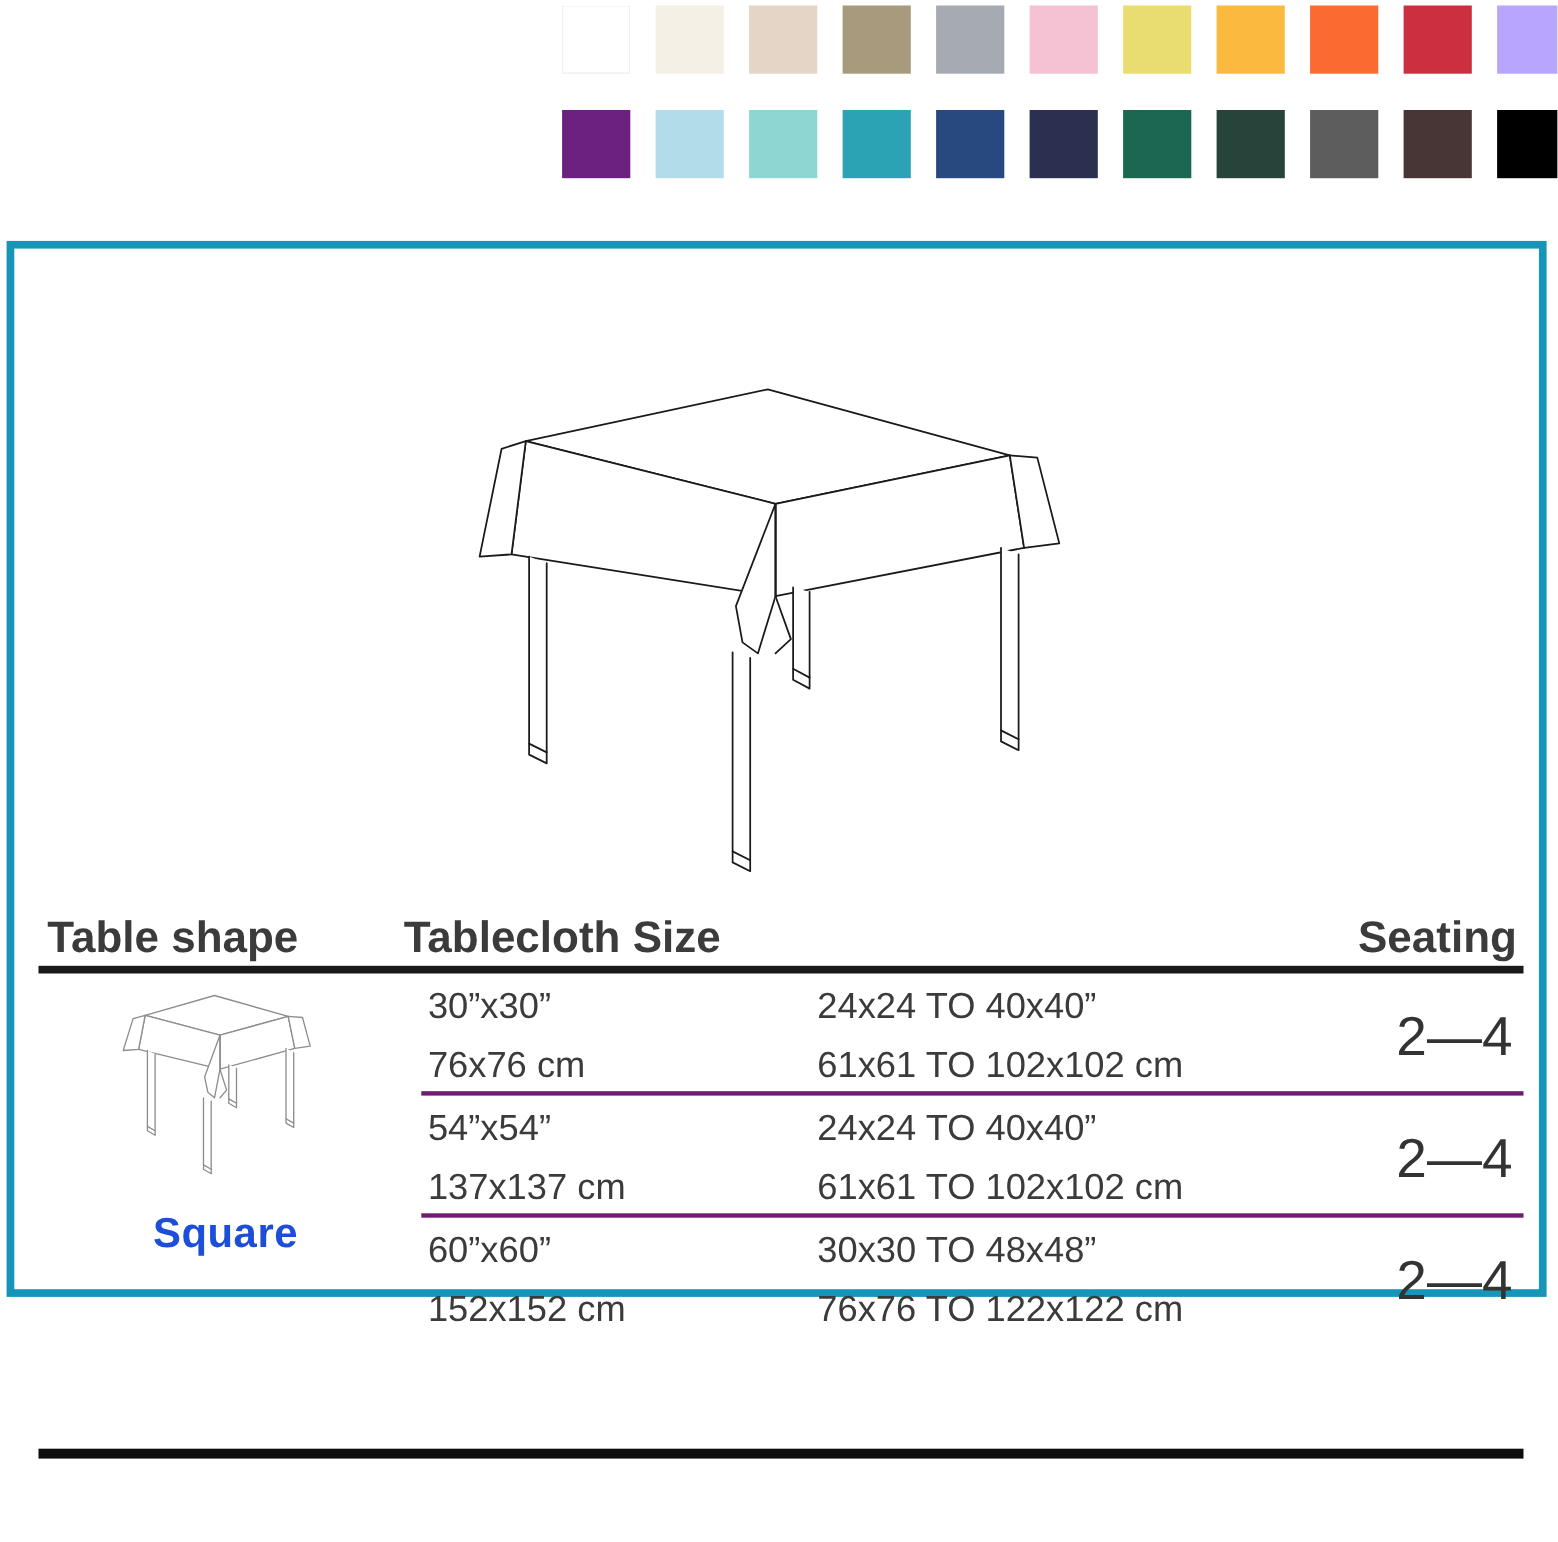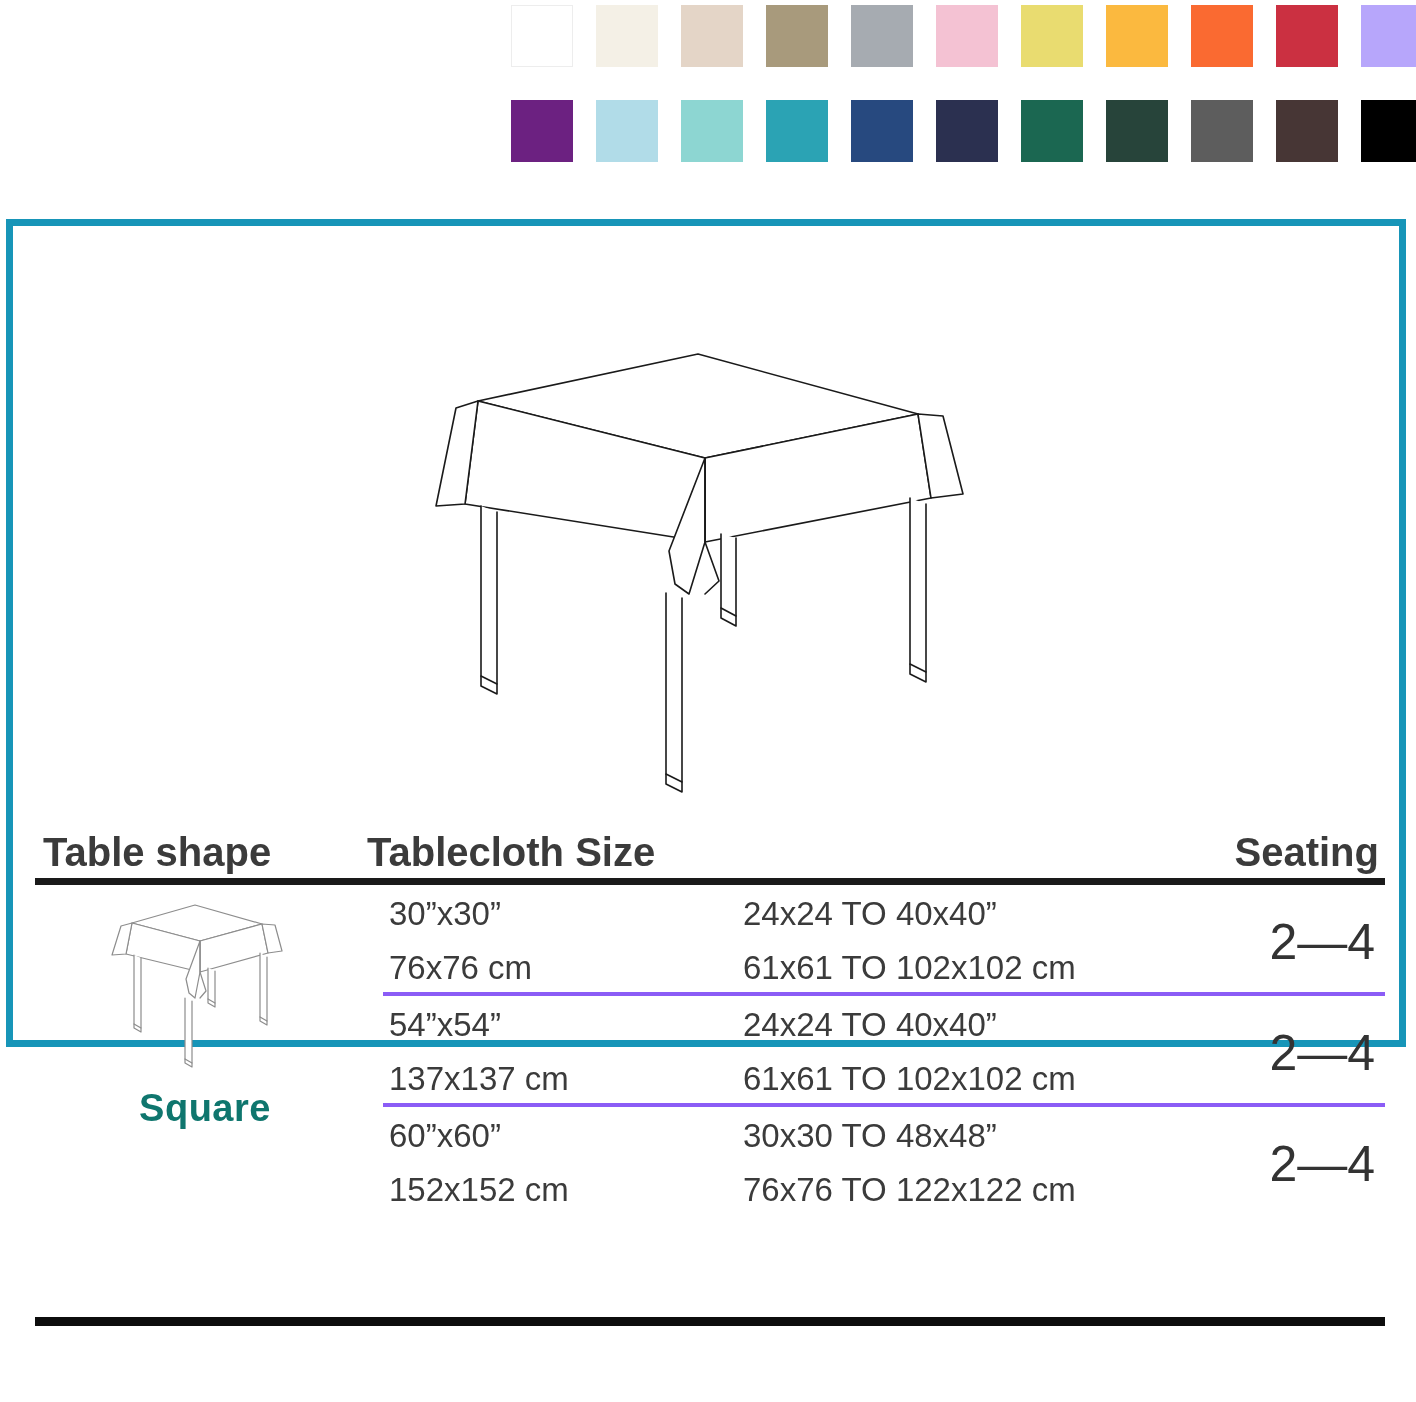--- a/index.html
+++ b/index.html
@@ -62,21 +62,21 @@
   .swatch.has-outline {
     box-shadow: inset 0 0 0 1px rgba(0,0,0,0.07);
   }
 
   
   #content-frame {
     position: absolute;
     left: 6px;
     top: 219px;
     width: 1400px;
-    height: 828px;
+    height: 960px;
     box-sizing: border-box;
     border: 7px solid #1795b8;
     background: #ffffff;
     text-decoration: underline;
   }
 
   
   #hero-illustration {
     position: absolute;
     left: 410px;
@@ -131,37 +131,37 @@
     width: 300px;
     text-align: center;
   }
   .shape-cell .shape-art {
     width: 230px;
     height: 190px;
     margin: 0 auto;
   }
   .shape-cell .shape-art svg { display:block; width:100%; height:100%; }
   .shape-cell .shape-label {
-    margin-top: 0;
+    margin-top: 14px;
     font-weight: 700;
     font-size: 38px;
-    color: #0f766e;
+    color: #1d4ed8;
     letter-spacing: 0.5px;
   }
 
   .data-rows {
     position: absolute;
     left: 348px;
     top: 0;
     right: 0;
   }
   .data-row {
     position: relative;
     height: 107px;
-    border-bottom: 4px solid #8b5cf6;
+    border-bottom: 4px solid #701a75;
   }
   .data-row:last-child { border-bottom: none; }
 
   .cell-cloth, .cell-fitted, .cell-seat {
     position: absolute;
     color: #3b3b3b;
     font-size: 33px;
     line-height: 1.0;
     white-space: nowrap;
   }

